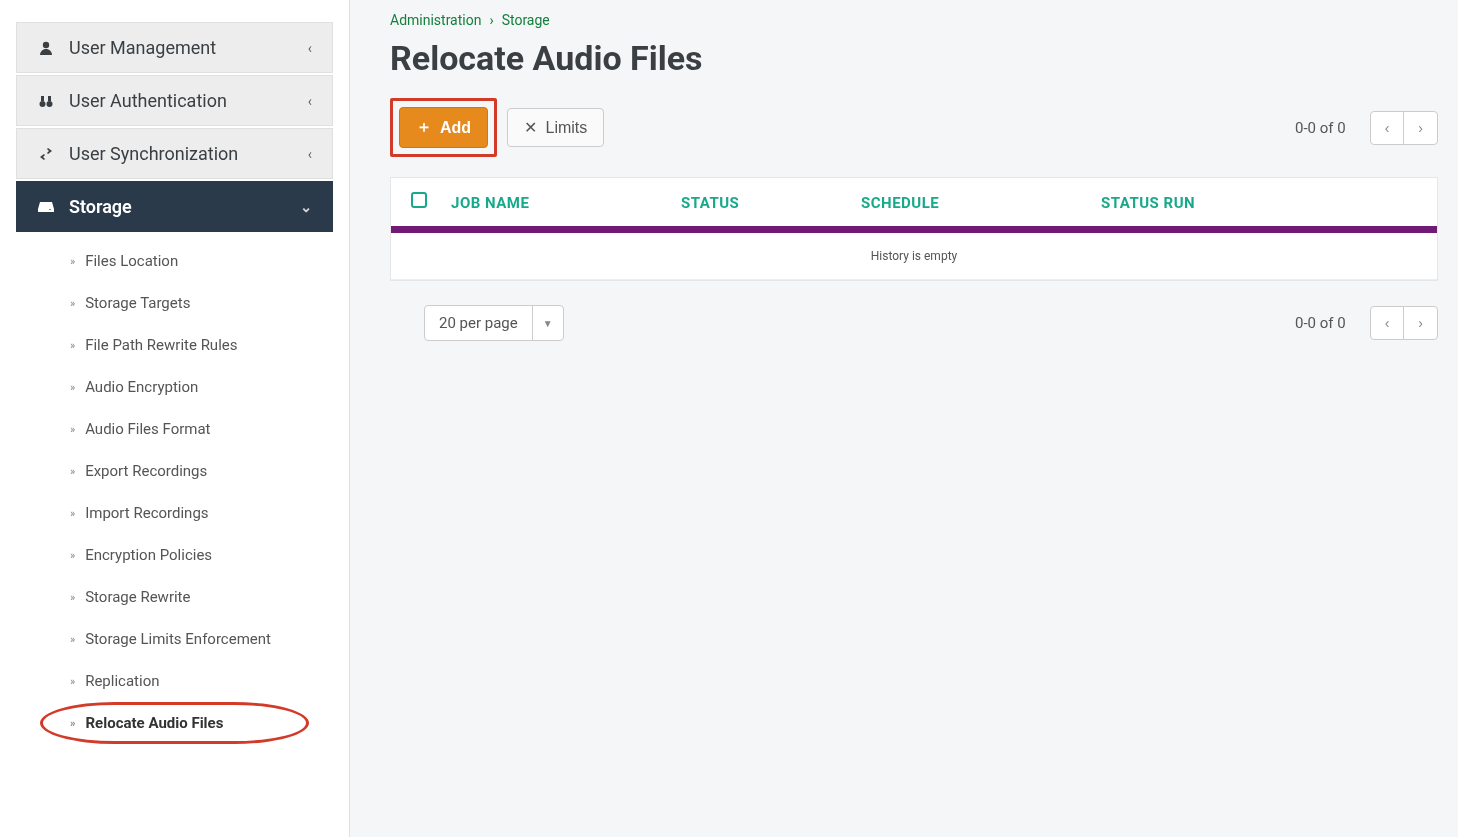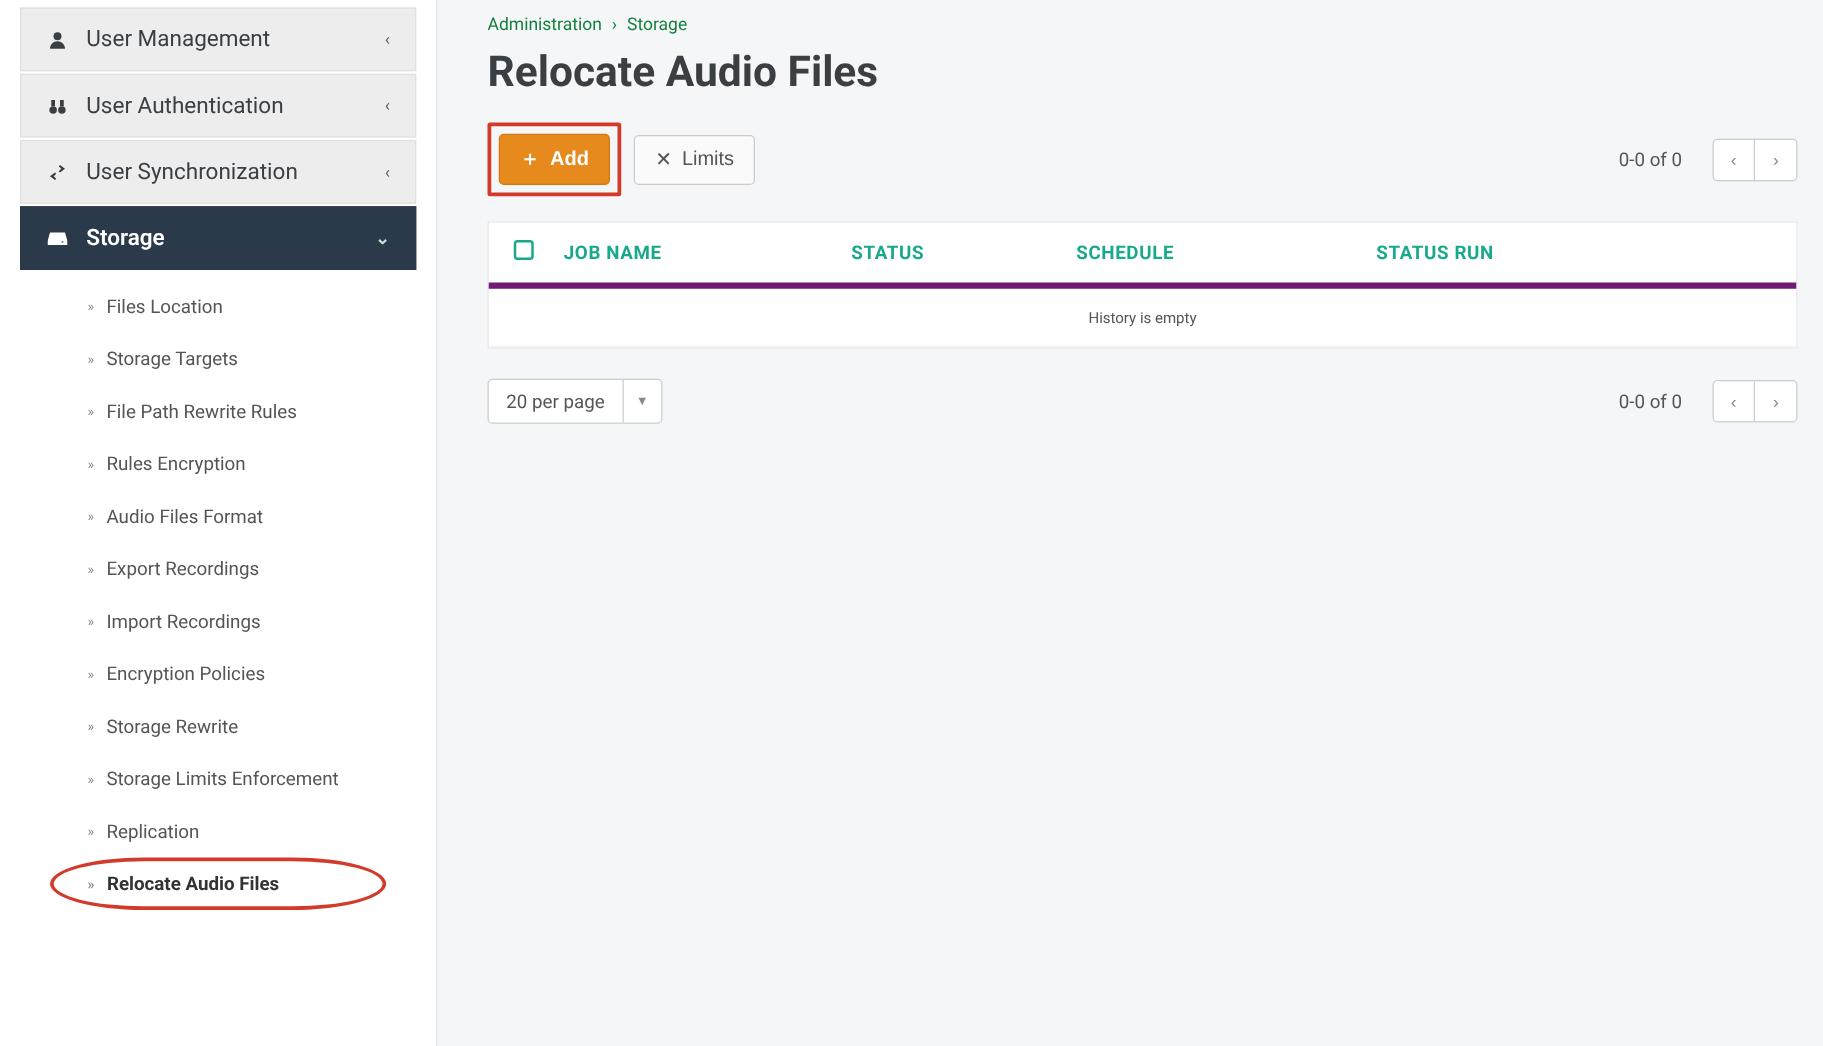--- a/index.html
+++ b/index.html
@@ -10,21 +10,21 @@
     color: #333;
     display: flex;
     min-height: 100vh;
   }
   
   .sidebar {
     width: 350px;
     flex-shrink: 0;
     background: #fff;
     border-right: 1px solid #e0e0e0;
-    padding-top: 4px;
+    padding-top: 20px;
   }
   .nav-item {
     display: flex;
     align-items: center;
     justify-content: space-between;
     padding: 14px 20px;
     margin: 2px 16px;
     background: #ededed;
     border: 1px solid #e0e0e0;
     cursor: pointer;
@@ -112,23 +112,23 @@
     display: inline-flex;
   }
   .pager { display: flex; align-items: center; gap: 24px; font-size: 15px; color: #555; }
   .pager-btns { display: flex; border: 1px solid #ccc; border-radius: 4px; overflow: hidden; background: #fff; }
   .pager-btn { padding: 8px 14px; cursor: pointer; color: #888; border: none; background: transparent; font-size: 14px; }
   .pager-btn + .pager-btn { border-left: 1px solid #ccc; }
   
   .table-wrap { background: #fff; border: 1px solid #e6e6e6; }
   .thead {
     display: flex;
-    align-items: center;
+    align-items: flex-end;
     padding: 14px 20px;
-    border-bottom: 5px solid #701a75;
+    border-bottom: 7px solid #701a75;
     color: #18a98a;
     font-weight: 700;
     font-size: 15px;
     letter-spacing: .5px;
   }
   .th-check { width: 40px; }
   .th-job { flex: 0 0 230px; }
   .th-status { flex: 0 0 180px; }
   .th-schedule { flex: 0 0 240px; }
   .th-run { flex: 1; }
@@ -143,20 +143,21 @@
     width: 16px; height: 16px;
     border: 2px solid #18a98a;
     border-radius: 3px;
     display: inline-block;
   }
   .footer-row {
     display: flex;
     align-items: center;
     justify-content: space-between;
     margin-top: 24px;
+    margin-left: 34px;
   }
   .select-box {
     display: flex;
     border: 1px solid #ccc;
     border-radius: 4px;
     background: #fff;
     overflow: hidden;
     font-size: 15px;
     color: #555;
   }
@@ -230,21 +231,21 @@
     <div class="sub-item">
         <span class="sub-arrow">»</span>
         <span>Storage Targets</span>
       </div>
     <div class="sub-item">
         <span class="sub-arrow">»</span>
         <span>File Path Rewrite Rules</span>
       </div>
     <div class="sub-item">
         <span class="sub-arrow">»</span>
-        <span>Rules Encryption</span>
+        <span>Audio Encryption</span>
       </div>
     <div class="sub-item">
         <span class="sub-arrow">»</span>
         <span>Audio Files Format</span>
       </div>
     <div class="sub-item">
         <span class="sub-arrow">»</span>
         <span>Export Recordings</span>
       </div>
     <div class="sub-item">

